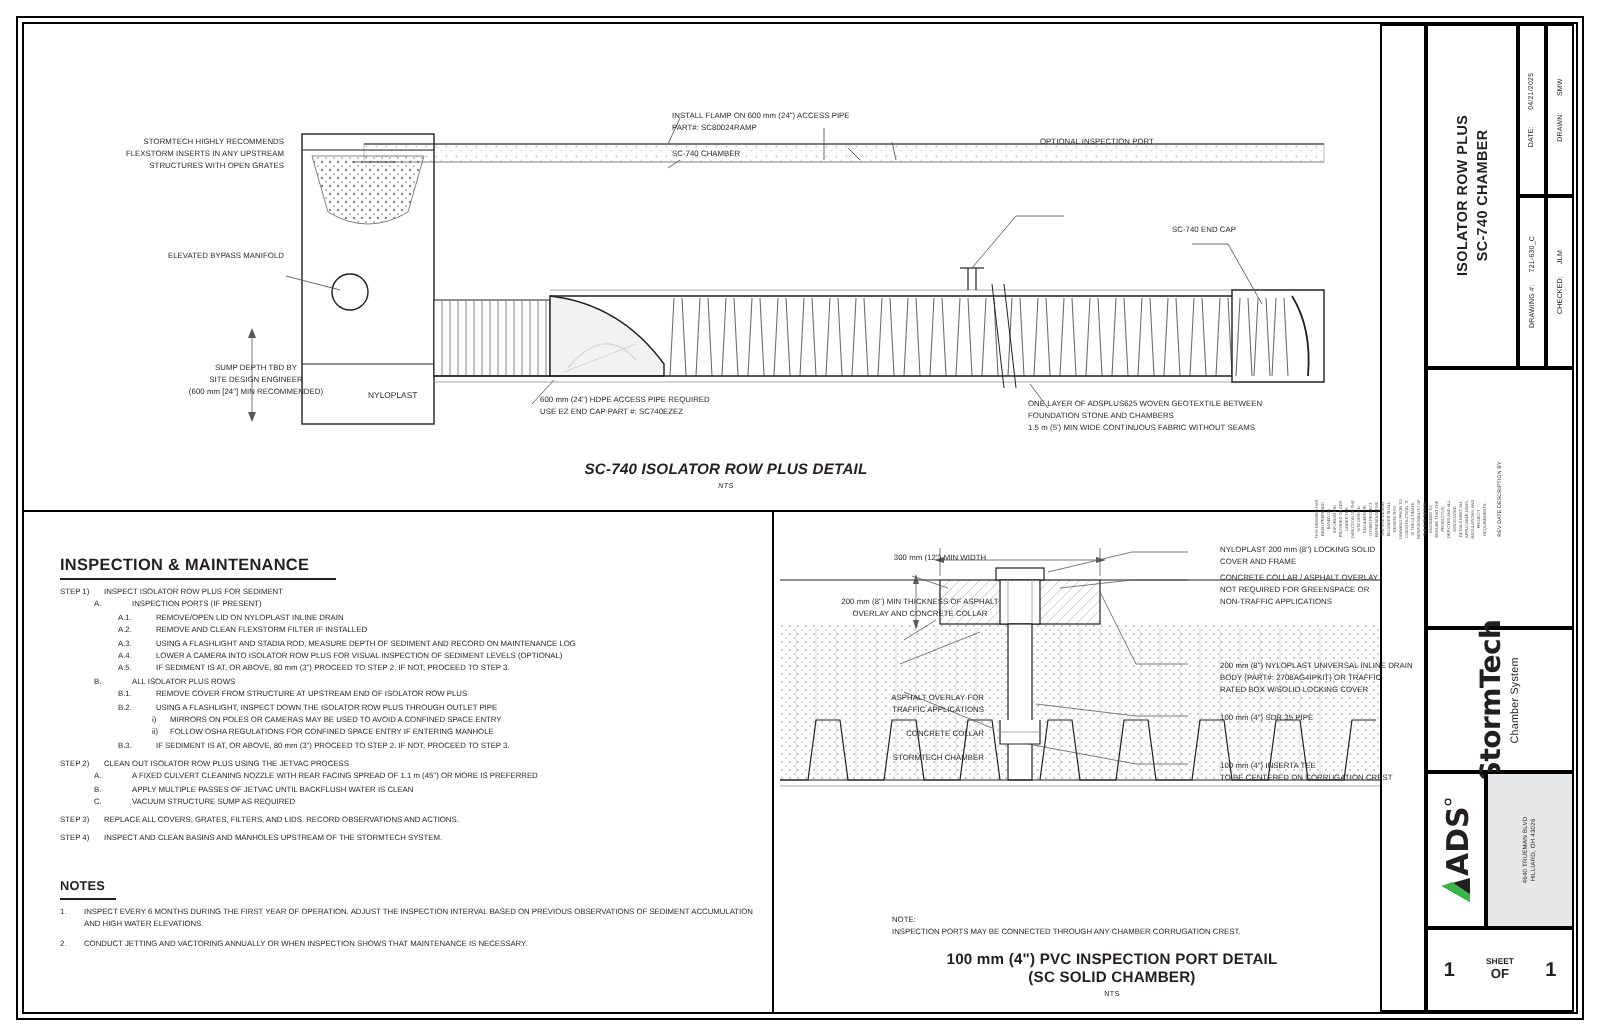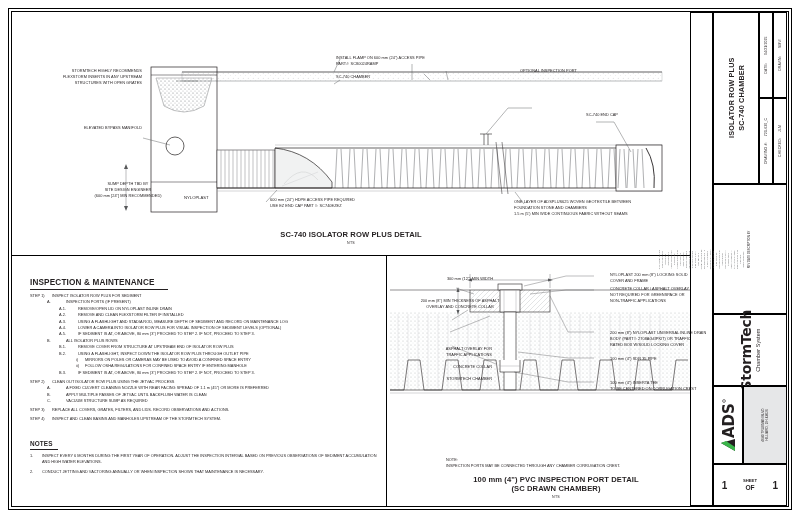--- a/index.html
+++ b/index.html
@@ -441,21 +441,21 @@
 
     <div class="cal l" style="left:574px; top:100px; width:90px;">SC-740 END CAP</div>
 
     <div class="cal l" style="left:258px; top:185px; width:190px;">600 mm (24") HDPE ACCESS PIPE REQUIRED
 USE EZ END CAP PART #: SC740EZEZ</div>
 
     <div class="cal l" style="left:502px; top:187px; width:200px;">ONE LAYER OF ADSPLUS625 WOVEN GEOTEXTILE BETWEEN
 FOUNDATION STONE AND CHAMBERS
 1.5 m (5') MIN WIDE CONTINUOUS FABRIC WITHOUT SEAMS</div>
 
-    <div class="detail-title" style="left:176px; top:218px; width:326px;">
+    <div class="detail-title" style="left:188px; top:218px; width:326px;font-style:italic;">
       <span>SC-740 ISOLATOR ROW PLUS DETAIL</span>
       <span class="nts">NTS</span>
     </div>
 
     <div class="im-heading">
       <span>INSPECTION &amp; MAINTENANCE</span>
       <span class="rule"></span>
     </div>
 
     <div class="steps" id="steps-container">
@@ -632,21 +632,21 @@
     <div class="cal l" style="left:598px; top:368px; width:104px;">100 mm (4") INSERTA TEE
 TO BE CENTERED ON CORRUGATION CREST</div>
 
     <div class="pvc-note">
       <div>NOTE:</div>
       <div>INSPECTION PORTS MAY BE CONNECTED THROUGH ANY CHAMBER CORRUGATION CREST.</div>
     </div>
 
     <div class="detail-title" style="left:404px; top:463px; width:280px;">
       <span>100 mm (4") PVC INSPECTION PORT DETAIL</span><br>
-      <span>(SC DRAWN CHAMBER)</span>
+      <span>(SC SOLID CHAMBER)</span>
       <span class="nts">NTS</span>
     </div>
   </div>
 
   <div class="tb">
 
     <div class="tb-box" style="left:22px; top:0px; width:46px; height:172px;">
       <div class="vtitle">
         <div class="vert">
           <span>ISOLATOR ROW PLUS</span><br>

